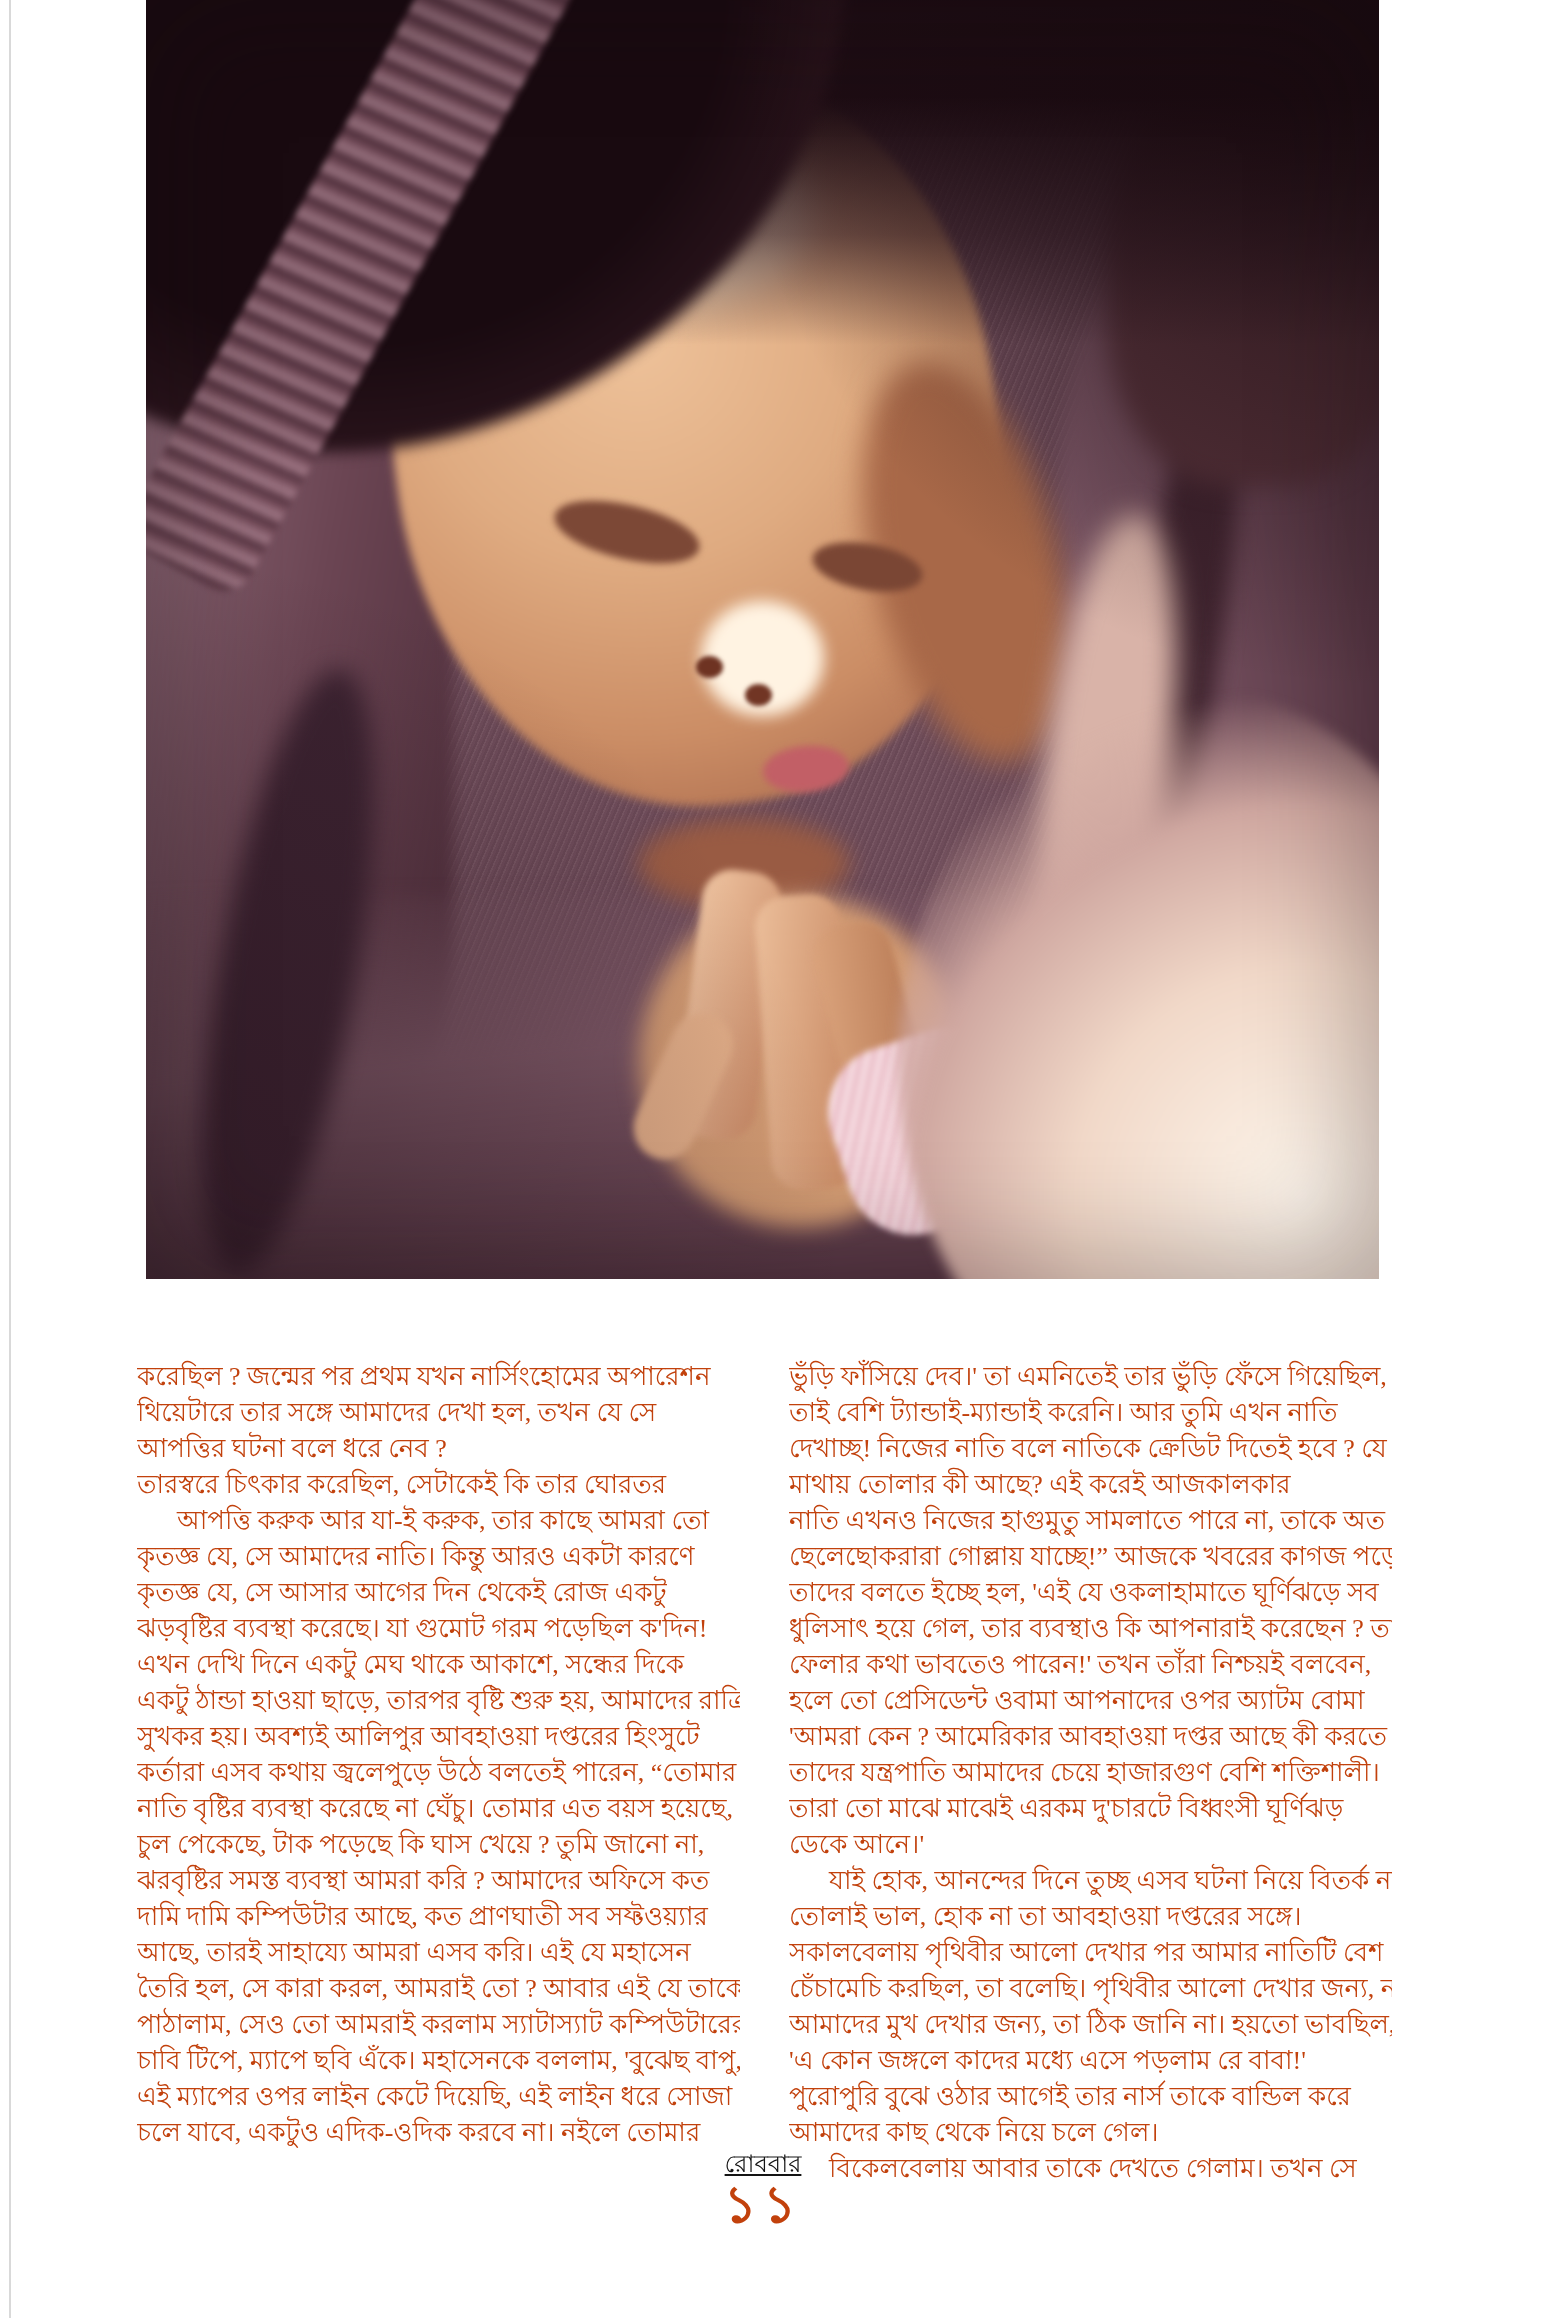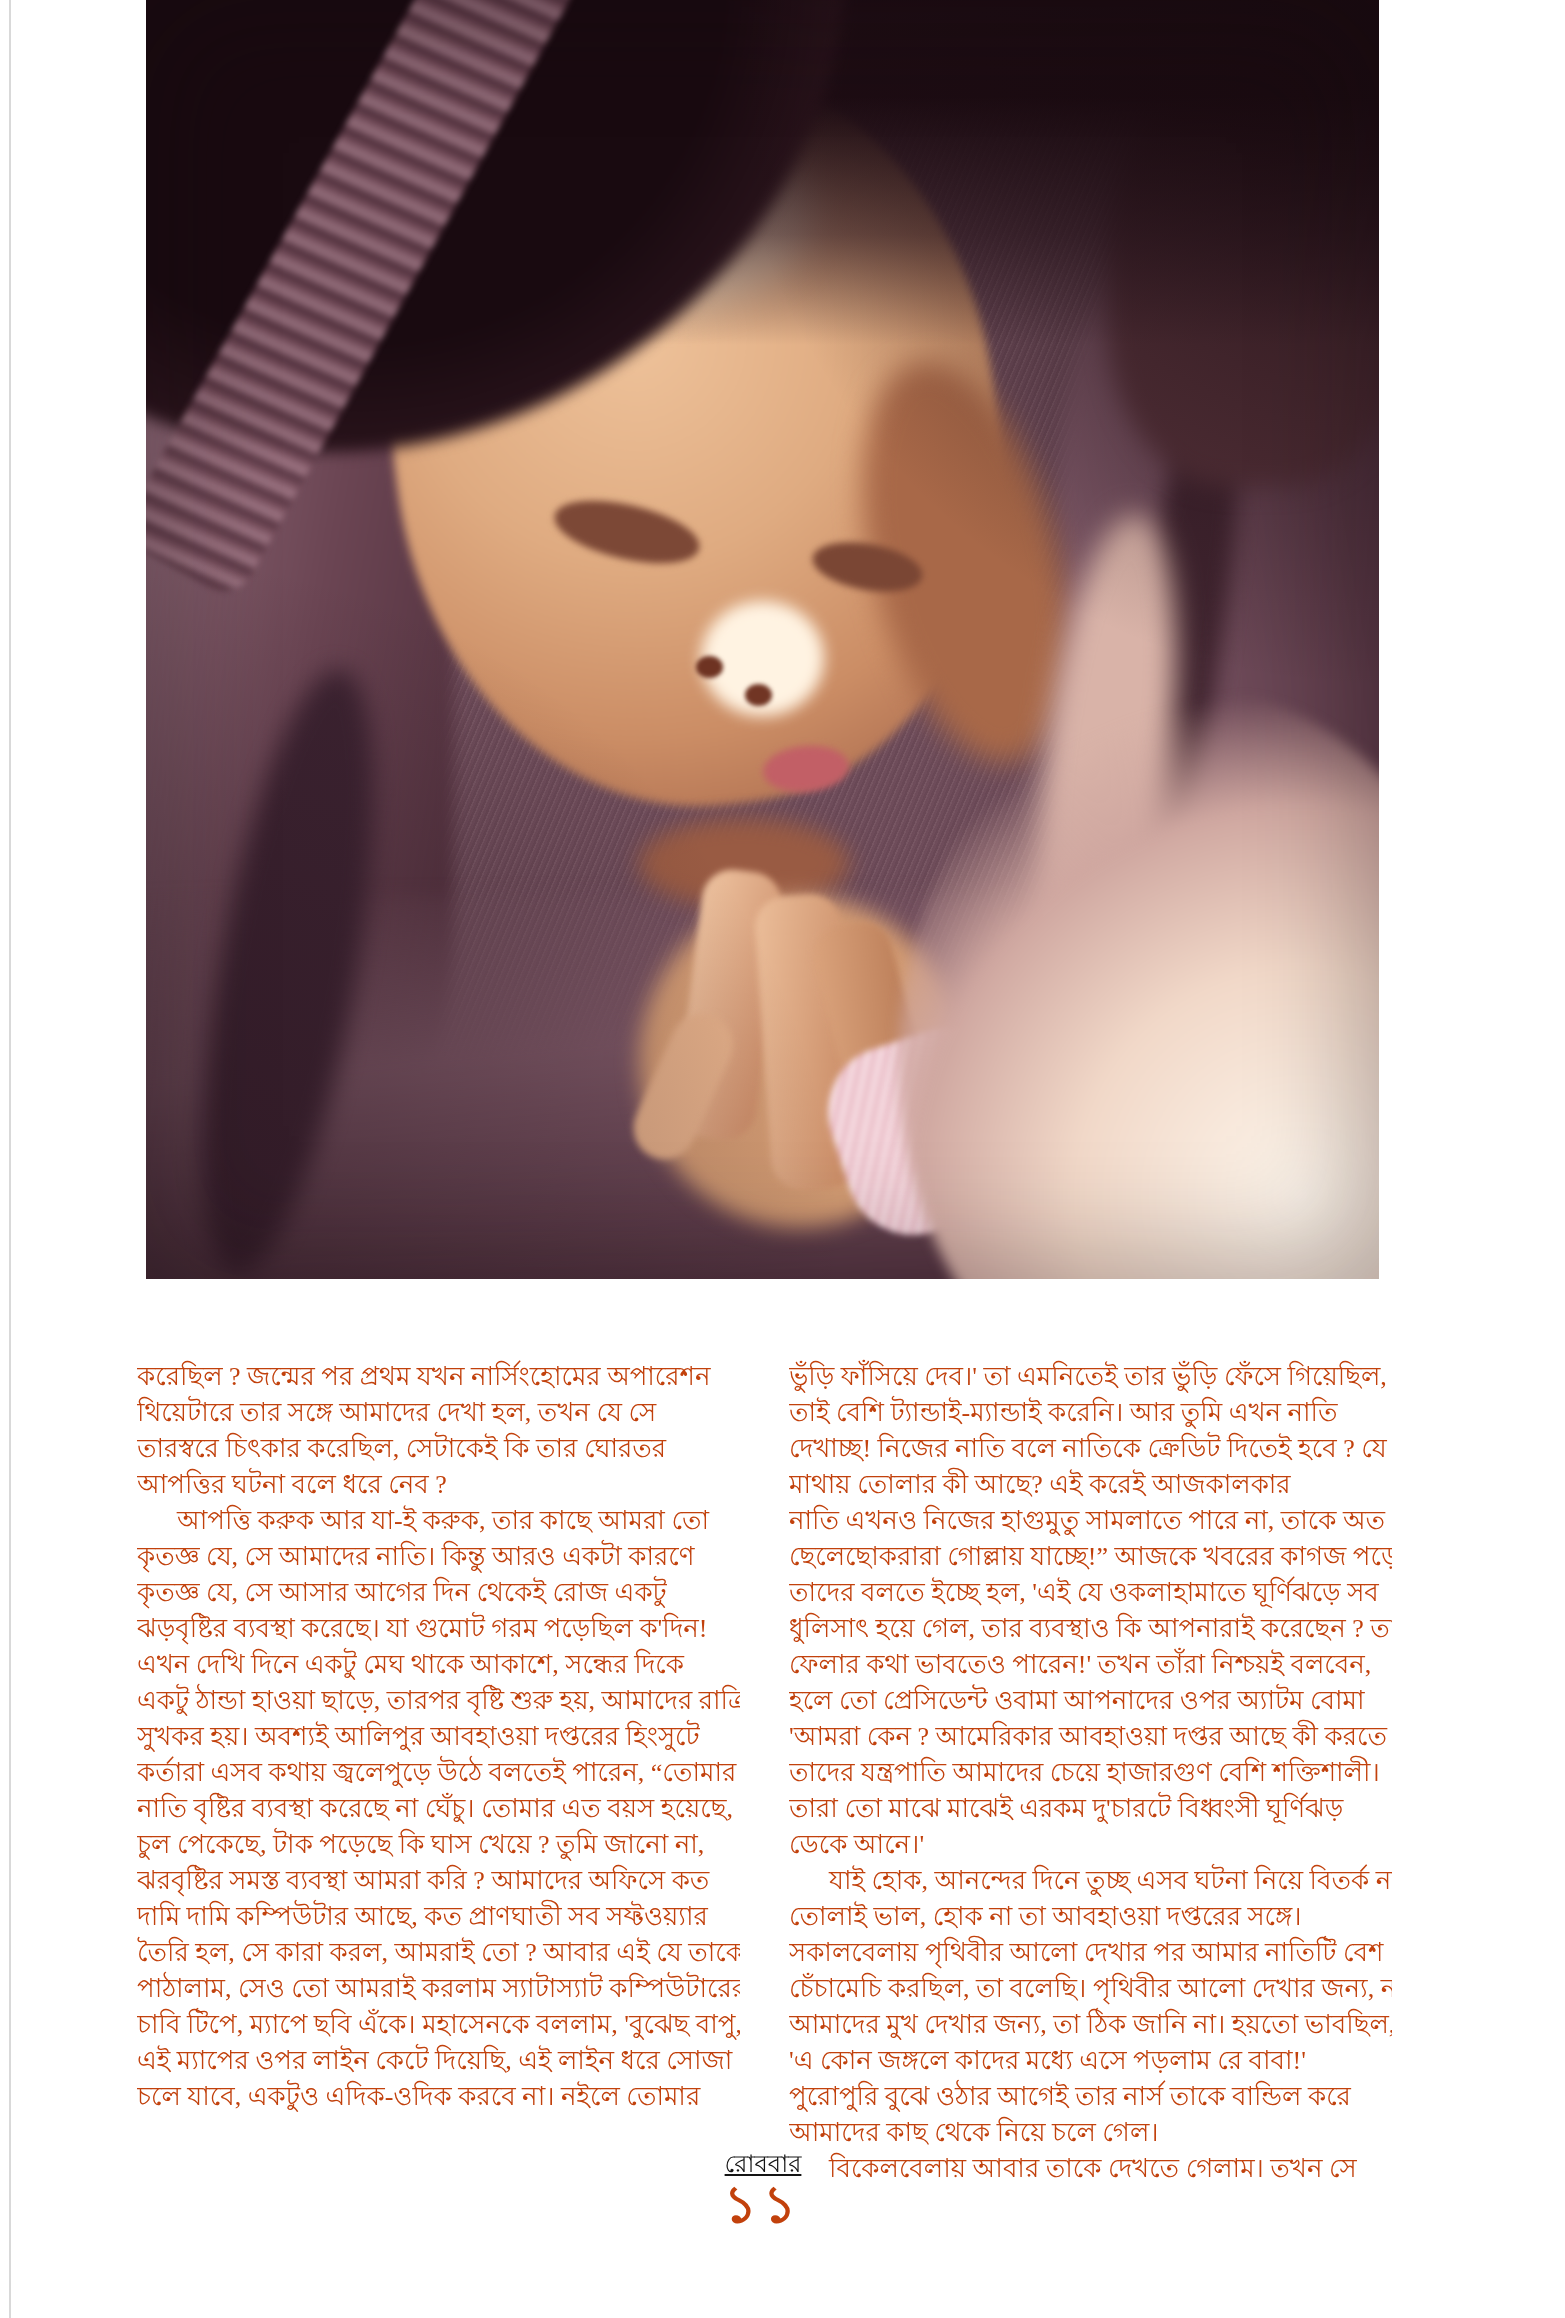--- a/index.html
+++ b/index.html
@@ -146,34 +146,35 @@
     <div class="ph bright-br"></div>
     <div class="ph dark-top"></div>
     <div class="ph arm"></div>
     <div class="ph knit-edge"></div>
     <div class="ph vignette"></div>
   </div>
 
   <div class="col col-left">
       <div class="line">করেছিল ? জন্মের পর প্রথম যখন নার্সিংহোমের অপারেশন</div>
       <div class="line">থিয়েটারে তার সঙ্গে আমাদের দেখা হল, তখন যে সে</div>
+      <div class="line">আপত্তির ঘটনা বলে ধরে নেব ?</div>
       <div class="line">তারস্বরে চিৎকার করেছিল, সেটাকেই কি তার ঘোরতর</div>
-      <div class="line">আপত্তির ঘটনা বলে ধরে নেব ?</div>
       <div class="line indent">আপত্তি করুক আর যা-ই করুক, তার কাছে আমরা তো</div>
       <div class="line">কৃতজ্ঞ যে, সে আমাদের নাতি। কিন্তু আরও একটা কারণে</div>
       <div class="line">কৃতজ্ঞ যে, সে আসার আগের দিন থেকেই রোজ একটু</div>
       <div class="line">ঝড়বৃষ্টির ব্যবস্থা করেছে। যা গুমোট গরম পড়েছিল ক'দিন!</div>
       <div class="line">এখন দেখি দিনে একটু মেঘ থাকে আকাশে, সন্ধের দিকে</div>
       <div class="line">একটু ঠান্ডা হাওয়া ছাড়ে, তারপর বৃষ্টি শুরু হয়, আমাদের রাত্রি</div>
       <div class="line">সুখকর হয়। অবশ্যই আলিপুর আবহাওয়া দপ্তরের হিংসুটে</div>
       <div class="line">কর্তারা এসব কথায় জ্বলেপুড়ে উঠে বলতেই পারেন, “তোমার</div>
       <div class="line">নাতি বৃষ্টির ব্যবস্থা করেছে না ঘেঁচু। তোমার এত বয়স হয়েছে,</div>
       <div class="line">চুল পেকেছে, টাক পড়েছে কি ঘাস খেয়ে ? তুমি জানো না,</div>
       <div class="line">ঝরবৃষ্টির সমস্ত ব্যবস্থা আমরা করি ? আমাদের অফিসে কত</div>
       <div class="line">দামি দামি কম্পিউটার আছে, কত প্রাণঘাতী সব সফ্টওয়্যার</div>
+      <div class="line">আছে, তারই সাহায্যে আমরা এসব করি। এই যে মহাসেন</div>
       <div class="line">তৈরি হল, সে কারা করল, আমরাই তো ? আবার এই যে তাকে</div>
       <div class="line">পাঠালাম, সেও তো আমরাই করলাম স্যাটাস্যাট কম্পিউটারের</div>
       <div class="line">চাবি টিপে, ম্যাপে ছবি এঁকে। মহাসেনকে বললাম, 'বুঝেছ বাপু,</div>
       <div class="line">এই ম্যাপের ওপর লাইন কেটে দিয়েছি, এই লাইন ধরে সোজা</div>
       <div class="line">চলে যাবে, একটুও এদিক-ওদিক করবে না। নইলে তোমার</div>
     </div>
 
   <div class="col col-right">
       <div class="line">ভুঁড়ি ফাঁসিয়ে দেব।' তা এমনিতেই তার ভুঁড়ি ফেঁসে গিয়েছিল,</div>
       <div class="line">তাই বেশি ট্যান্ডাই-ম্যান্ডাই করেনি। আর তুমি এখন নাতি</div>

